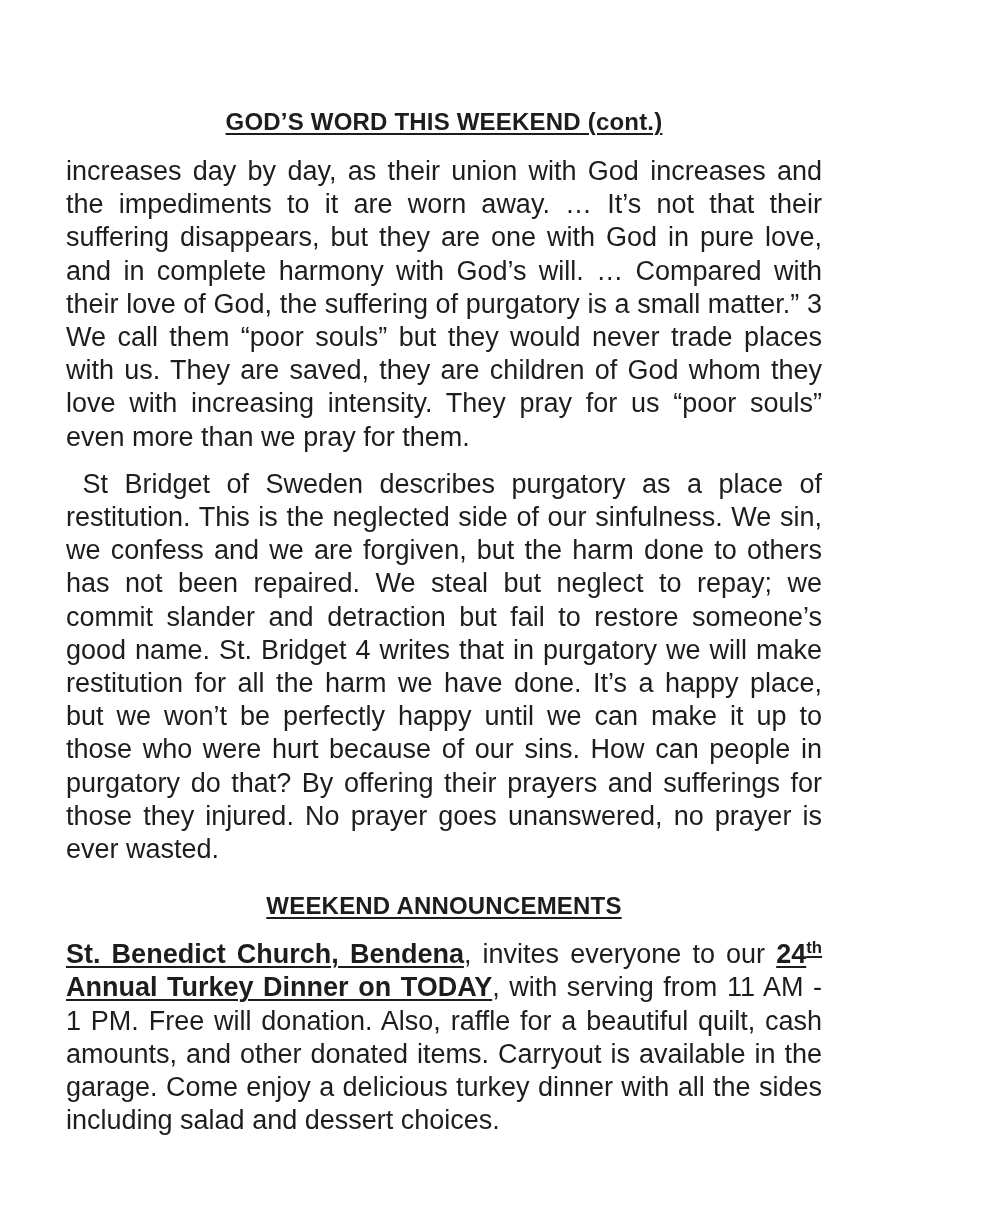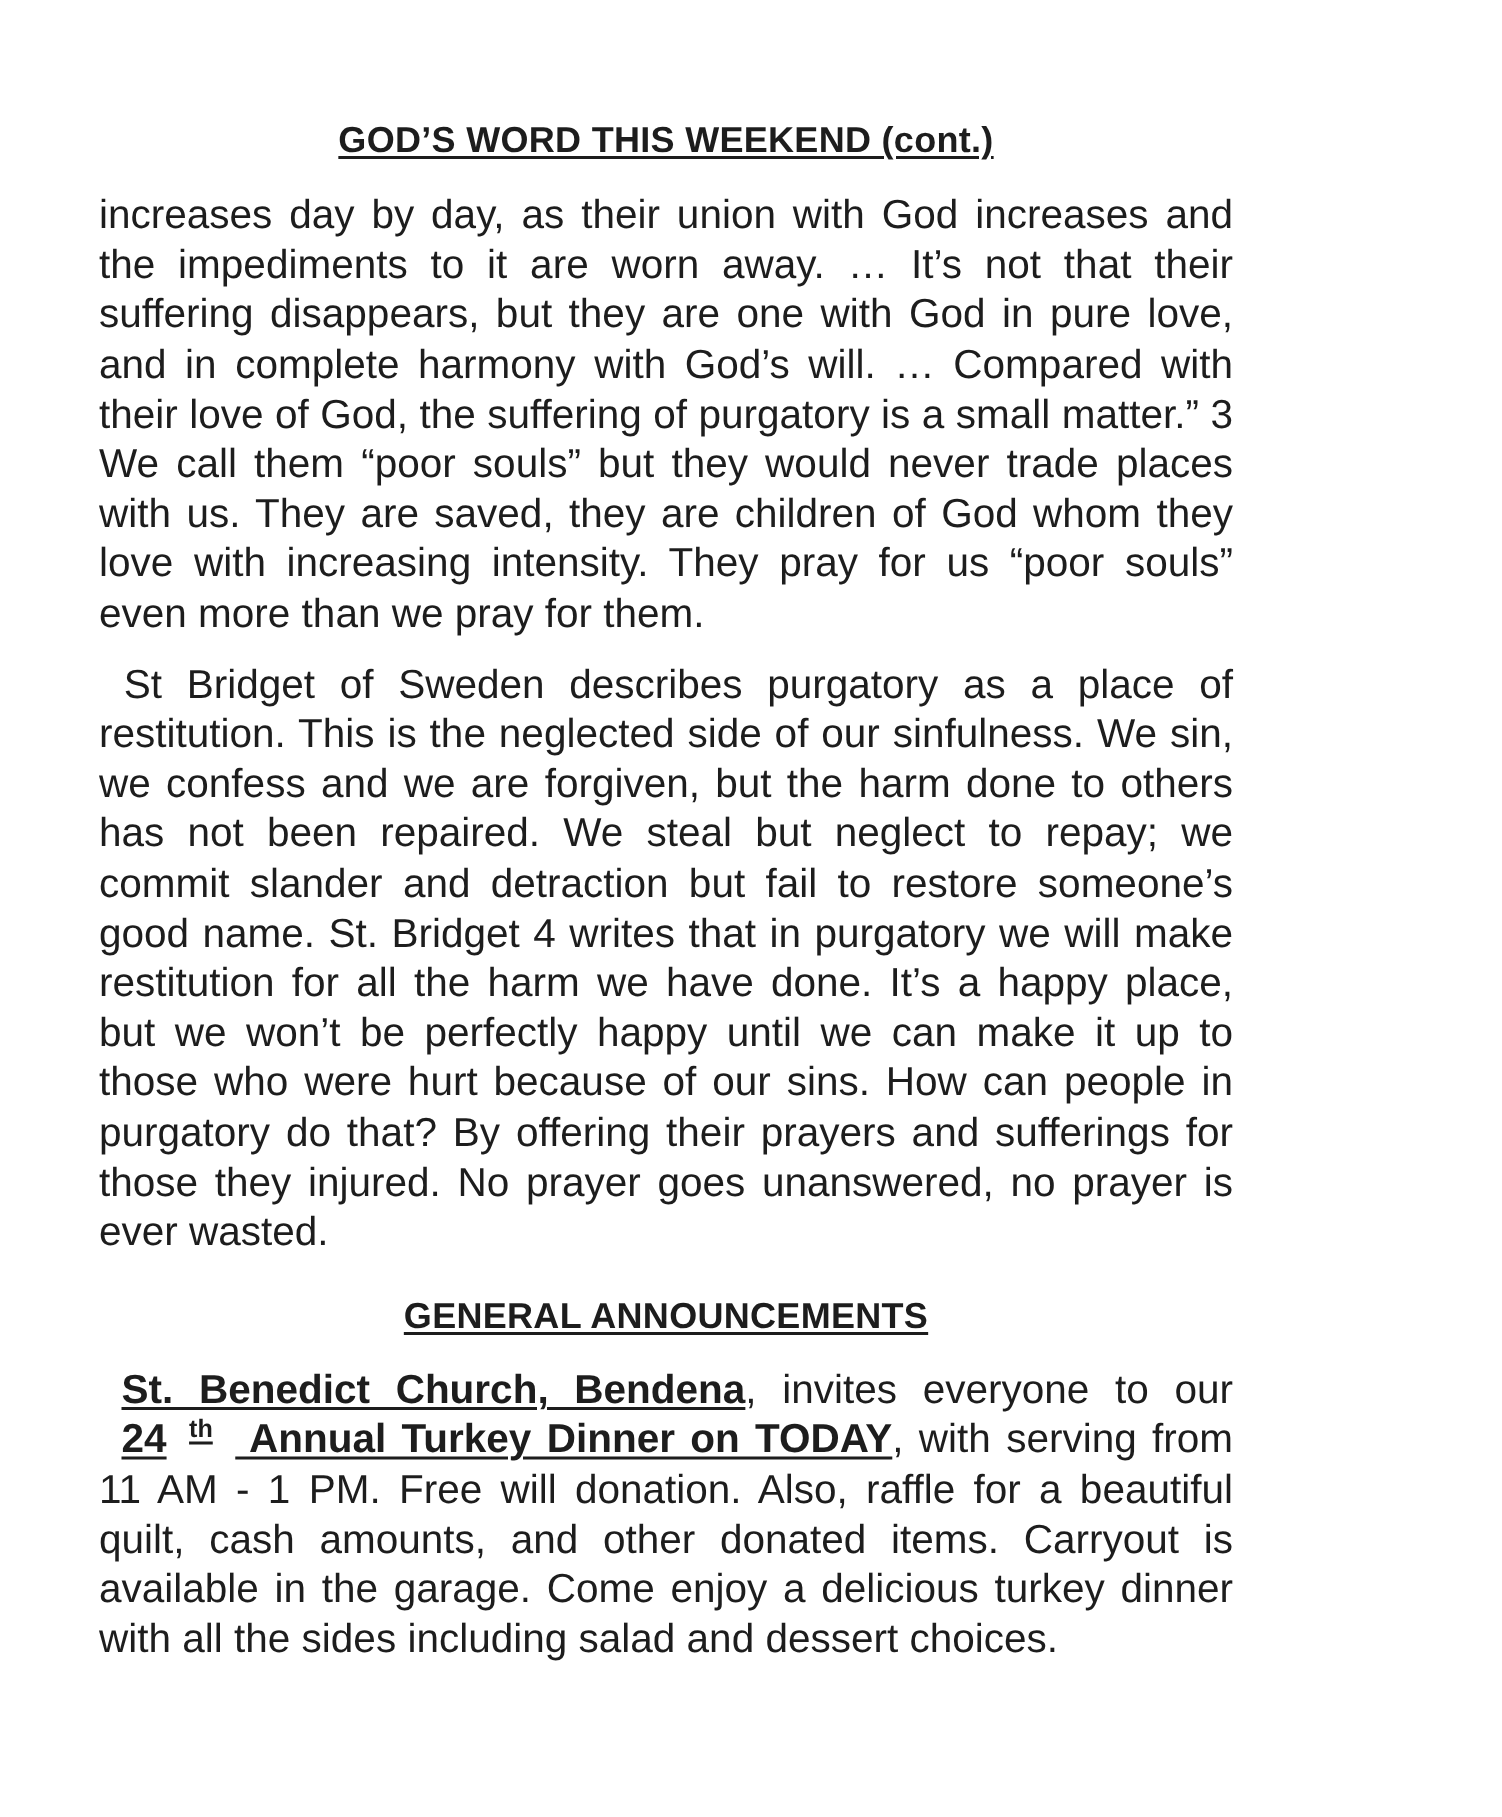--- a/index.html
+++ b/index.html
@@ -8,21 +8,21 @@
     height: 1211px;
     background: #ffffff;
     color: #1d1d1d;
     font-family: "Liberation Sans", sans-serif;
     overflow: hidden;
   }
   .page {
     box-sizing: border-box;
     width: 895px;
     height: 1211px;
-    padding: 80px 73px 0 66px;
+    padding: 108px 73px 0 66px;
   }
   .heading {
     font-size: 24px;
     font-weight: 700;
     text-align: center;
     margin: 0 0 19px 0;
     letter-spacing: 0.2px;
   }
   .heading.announcements {
     margin-top: 26px;
@@ -30,36 +30,36 @@
   }
   .u { text-decoration: underline; text-decoration-thickness: 2px; text-underline-offset: 3px; }
   .para {
     font-size: 27px;
     line-height: 33.2px;
     text-align: justify;
     margin: 0 0 14px 0;
     font-weight: 400;
   }
   .para .b { font-weight: 700; }
-  .para .useg { text-decoration: underline; text-decoration-thickness: 2px; text-underline-offset: 3px; margin-left: 15px; }
+  .para .useg { text-decoration: underline; text-decoration-thickness: 2px; text-underline-offset: 3px; }
   .para sup {
     font-size: 0.62em;
     line-height: 0;
     vertical-align: super;
   }
 </style>
 </head>
 <body>
 
 <main class="page">
 
   <h1 class="heading"><span class="u">GOD’S WORD THIS WEEKEND (cont.)</span></h1>
 
   <p class="para">increases day by day, as their union with God increases and the impediments to it are worn away. … It’s not that their suffering disappears, but they are one with God in pure love, and in complete harmony with God’s will. … Compared with their love of God, the suffering of purgatory is a small matter.” 3 We call them “poor souls” but they would never trade places with us. They are saved, they are children of God whom they love with increasing intensity. They pray for us “poor souls” even more than we pray for them.</p>
 
   <p class="para">&nbsp;St Bridget of Sweden describes purgatory as a place of restitution. This is the neglected side of our sinfulness. We sin, we confess and we are forgiven, but the harm done to others has not been repaired. We steal but neglect to repay; we commit slander and detraction but fail to restore someone’s good name. St. Bridget 4 writes that in purgatory we will make restitution for all the harm we have done. It’s a happy place, but we won’t be perfectly happy until we can make it up to those who were hurt because of our sins. How can people in purgatory do that? By offering their prayers and sufferings for those they injured. No prayer goes unanswered, no prayer is ever wasted.</p>
 
 
-  <h2 class="heading announcements"><span class="u">GENERAL ANNOUNCEMENTS</span></h2>
+  <h2 class="heading announcements"><span class="u">WEEKEND ANNOUNCEMENTS</span></h2>
 
   <p class="para"><span class="b useg">St. Benedict Church, Bendena</span><span>, invites everyone to our </span><span class="b useg">24</span><sup class="b useg">th</sup><span class="b useg"> Annual Turkey Dinner on TODAY</span><span>, with serving from 11 AM - 1 PM. Free will donation. Also, raffle for a beautiful quilt, cash amounts, and other donated items. Carryout is available in the garage. Come enjoy a delicious turkey dinner with all the sides including salad and dessert choices.</span></p>
 
 </main>
 
 </body></html>

